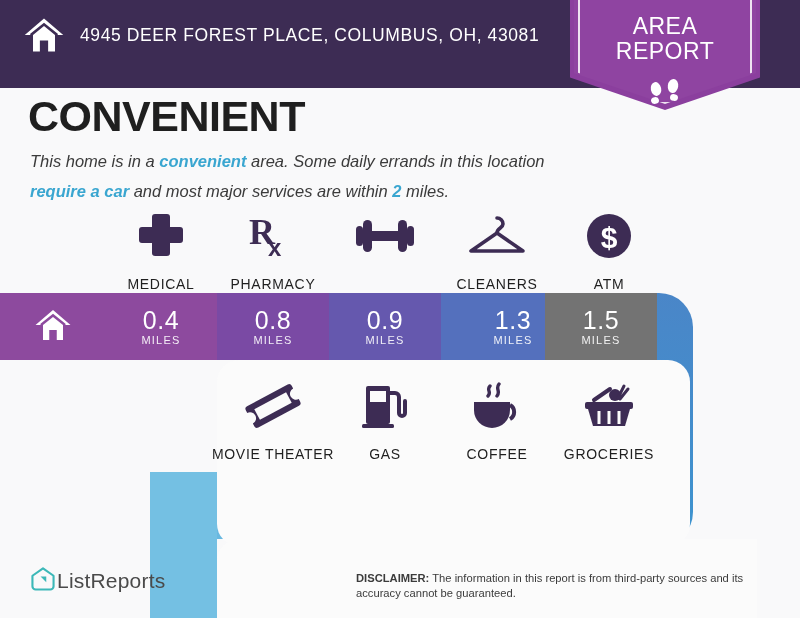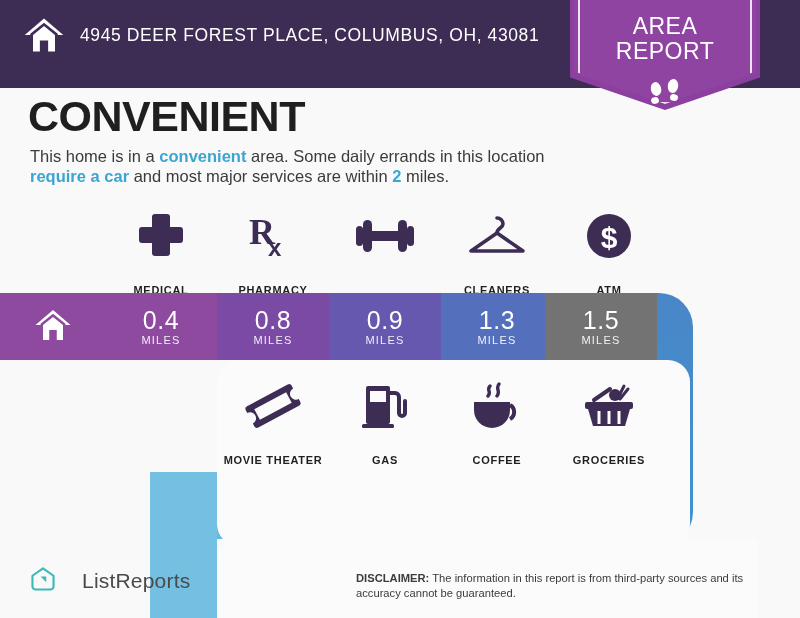--- a/index.html
+++ b/index.html
@@ -55,21 +55,21 @@
     position:absolute;left:570px;top:78px;width:190px;text-align:center;
   }
 
   
   .title{
     position:absolute;left:28px;top:92px;
     font-size:43px;font-weight:bold;color:#1f1f1f;letter-spacing:-0.5px;
   }
   .subtitle{
     position:absolute;left:30px;top:146px;width:530px;
-    font-size:16.5px;line-height:20px;color:#3b3b3b;
+    font-size:16.5px;line-height:30px;color:#3b3b3b;font-style:italic;
   }
   .accent{color:#3aa6d0;font-weight:bold;}
 
   
   .ribbon{position:absolute;left:0;top:285px;width:800px;height:333px;}
   .bar{position:absolute;height:67px;}
   .bar-top{left:0;top:8px;width:693px;border-top-right-radius:0;}
   .seg{position:absolute;top:0;height:67px;}
 
   .elbow-right{
@@ -105,28 +105,28 @@
     display:flex;align-items:center;justify-content:center;
   }
 
   
   .iconrow{position:absolute;left:0;width:800px;}
   .iconcell{
     position:absolute;width:112px;
     display:flex;flex-direction:column;align-items:center;
   }
   .iconcell .lbl{
-    margin-top:20px;font-size:11px;font-weight:bold;color:#1f1f1f;
+    margin-top:12px;font-size:14px;font-weight:normal;color:#1f1f1f;
     letter-spacing:0.7px;white-space:nowrap;
   }
   .ic{display:block;}
 
   
   .footer-logo{
-    position:absolute;left:30px;top:566px;display:flex;align-items:center;gap:26px;
+    position:absolute;left:30px;top:566px;display:flex;align-items:center;gap:1px;
   }
   .footer-logo .name{font-size:21px;color:#4a4a4a;font-weight:400;letter-spacing:0.2px;}
   .disclaimer{
     position:absolute;left:356px;top:571px;width:420px;
     font-size:11.2px;line-height:14.5px;color:#3b3b3b;
   }
   .disclaimer b{font-weight:bold;}
 </style>
 </head>
 <body>
@@ -239,21 +239,21 @@
         <span class="unit">MILES</span>
       </div>
       <div class="cell" style="left:217px;background:#7a4aa4;">
         <span class="num">0.8</span>
         <span class="unit">MILES</span>
       </div>
       <div class="cell" style="left:329px;background:#6558ae;">
         <span class="num">0.9</span>
         <span class="unit">MILES</span>
       </div>
-      <div class="cell" style="left:441px;background:#5470bd;">
+      <div class="cell" style="left:441px;background:#5470bd;padding-left:16px;">
         <span class="num">1.3</span>
         <span class="unit">MILES</span>
       </div>
       <div class="cell" style="left:531px;background:#737373;margin-left:14px;">
         <span class="num">1.5</span>
         <span class="unit">MILES</span>
       </div>
     </div>
 
     <div class="bar bar-bottom">

